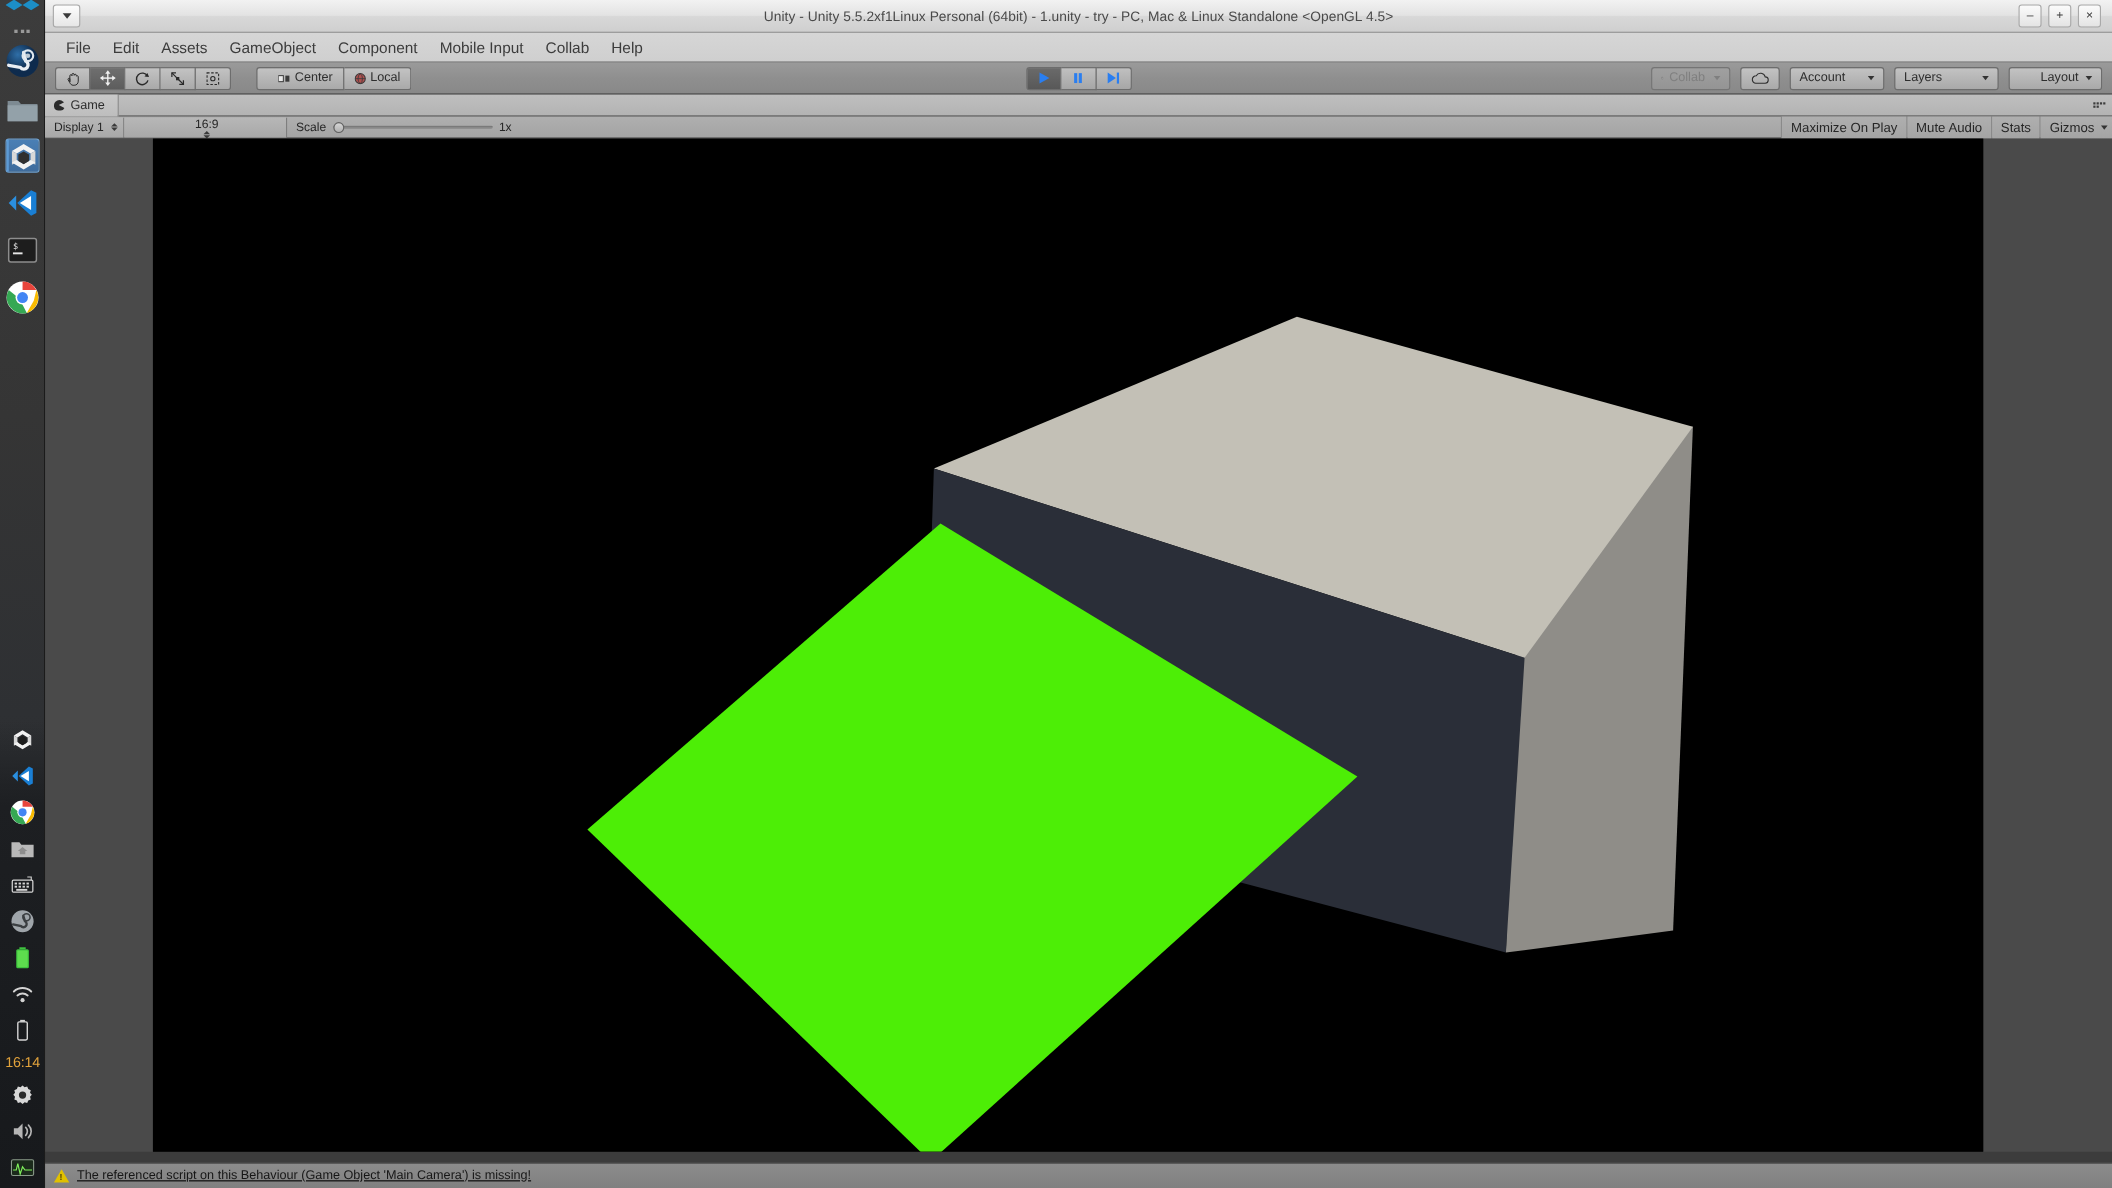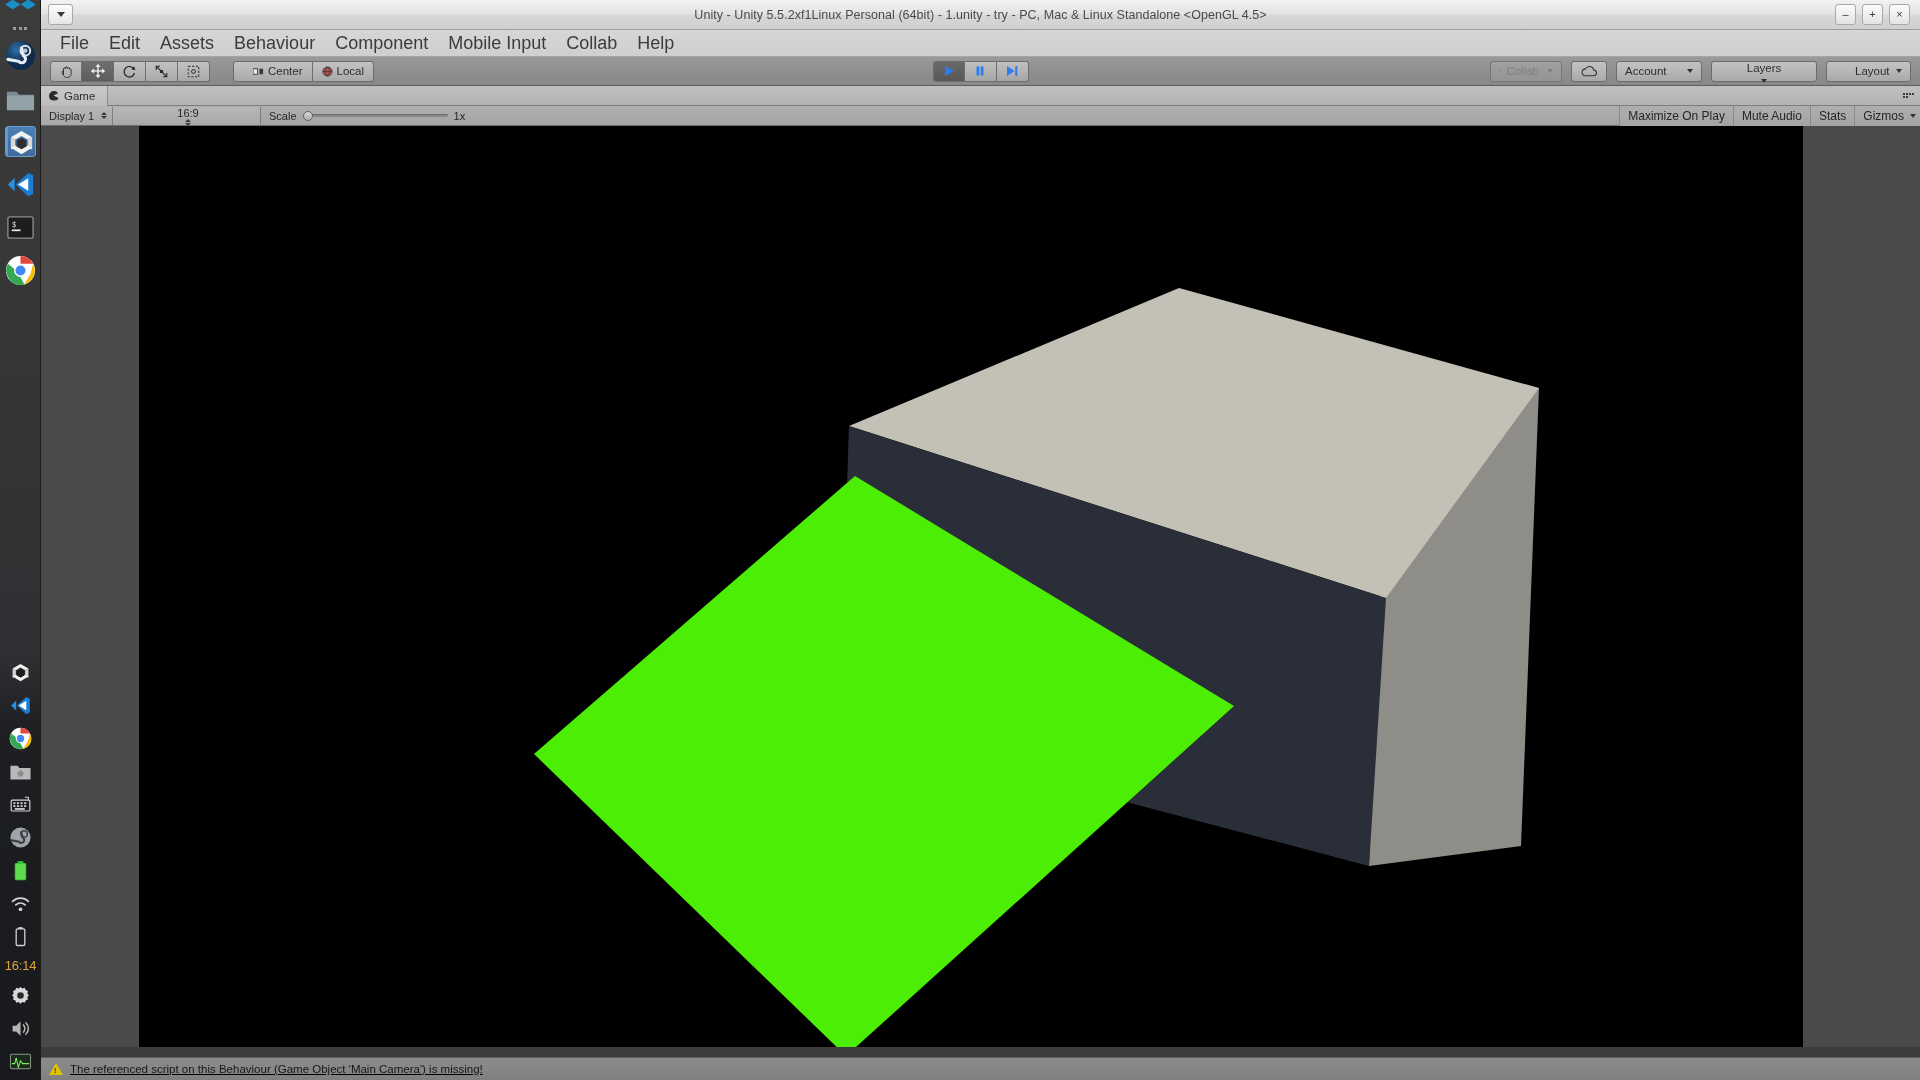--- a/index.html
+++ b/index.html
@@ -60,21 +60,21 @@
     font-size:11px;color:#3b3b3b;line-height:1;
   }
 
   
   .menubar {
     height:27px; width:100%;
     background:linear-gradient(180deg,#d6d6d6 0%,#cfcfcf 100%);
     border-bottom:1px solid #a5a5a5;
     display:flex; align-items:center; padding-left:9px;
   }
-  .menu-item { font-size:18px; color:#3c3c3c; padding:0 10px; line-height:27px; }
+  .menu-item { font-size:14px; color:#3c3c3c; padding:0 10px; line-height:27px; }
 
   
   .toolbar {
     height:29px; width:100%;
     background:linear-gradient(180deg,#9a9a9a 0%,#8f8f8f 50%,#888888 100%);
     border-bottom:1px solid #5e5e5e;
     position:relative; display:flex; align-items:center;
   }
   .tgroup { display:flex; margin-left:9px; }
   .tbtn {
@@ -108,21 +108,21 @@
   .playbtn:last-child { border-radius:0 3px 3px 0; }
 
   .tright { position:absolute; right:9px; display:flex; align-items:center; gap:9px; }
   .rbtn {
     height:21px; padding:0 8px; border:1px solid #6d6d6d; border-radius:3px;
     background:linear-gradient(180deg,#c3c3c3,#a9a9a9);
     display:flex;align-items:center;gap:5px;font-size:11.5px;color:#2e2e2e;
   }
   .rbtn.disabled { color:#7f7f7f; background:linear-gradient(180deg,#a0a0a0,#949494); border-color:#757575;}
   .rbtn.w-acct { width:86px; justify-content:space-between; }
-  .rbtn.w-layers { width:106px; justify-content:space-between;flex-direction:column; }
+  .rbtn.w-layers { width:95px; justify-content:space-between; }
   .rbtn.w-layout { width:85px; justify-content:space-between;padding-left:28px; }
   .rbtn.w-collab { width:72px; }
   .caret-sm { width:0;height:0;border-left:3.5px solid transparent;border-right:3.5px solid transparent;border-top:4px solid #333; }
 
   
   .tabstrip {
     height:20px; background:linear-gradient(180deg,#bfbfbf,#b3b3b3);
     border-bottom:1px solid #7e7e7e; display:flex; align-items:center;
     position:relative;
   }
@@ -382,21 +382,21 @@
         <div class="tb-btn">–</div>
         <div class="tb-btn">+</div>
         <div class="tb-btn">×</div>
       </div>
     </div>
 
     <div class="menubar">
       <div class="menu-item">File</div>
       <div class="menu-item">Edit</div>
       <div class="menu-item">Assets</div>
-      <div class="menu-item">Behaviour</div>
+      <div class="menu-item">GameObject</div>
       <div class="menu-item">Component</div>
       <div class="menu-item">Mobile Input</div>
       <div class="menu-item">Collab</div>
       <div class="menu-item">Help</div>
     </div>
 
     <div class="toolbar">
 
       <div class="tgroup">
         <div class="tbtn">

